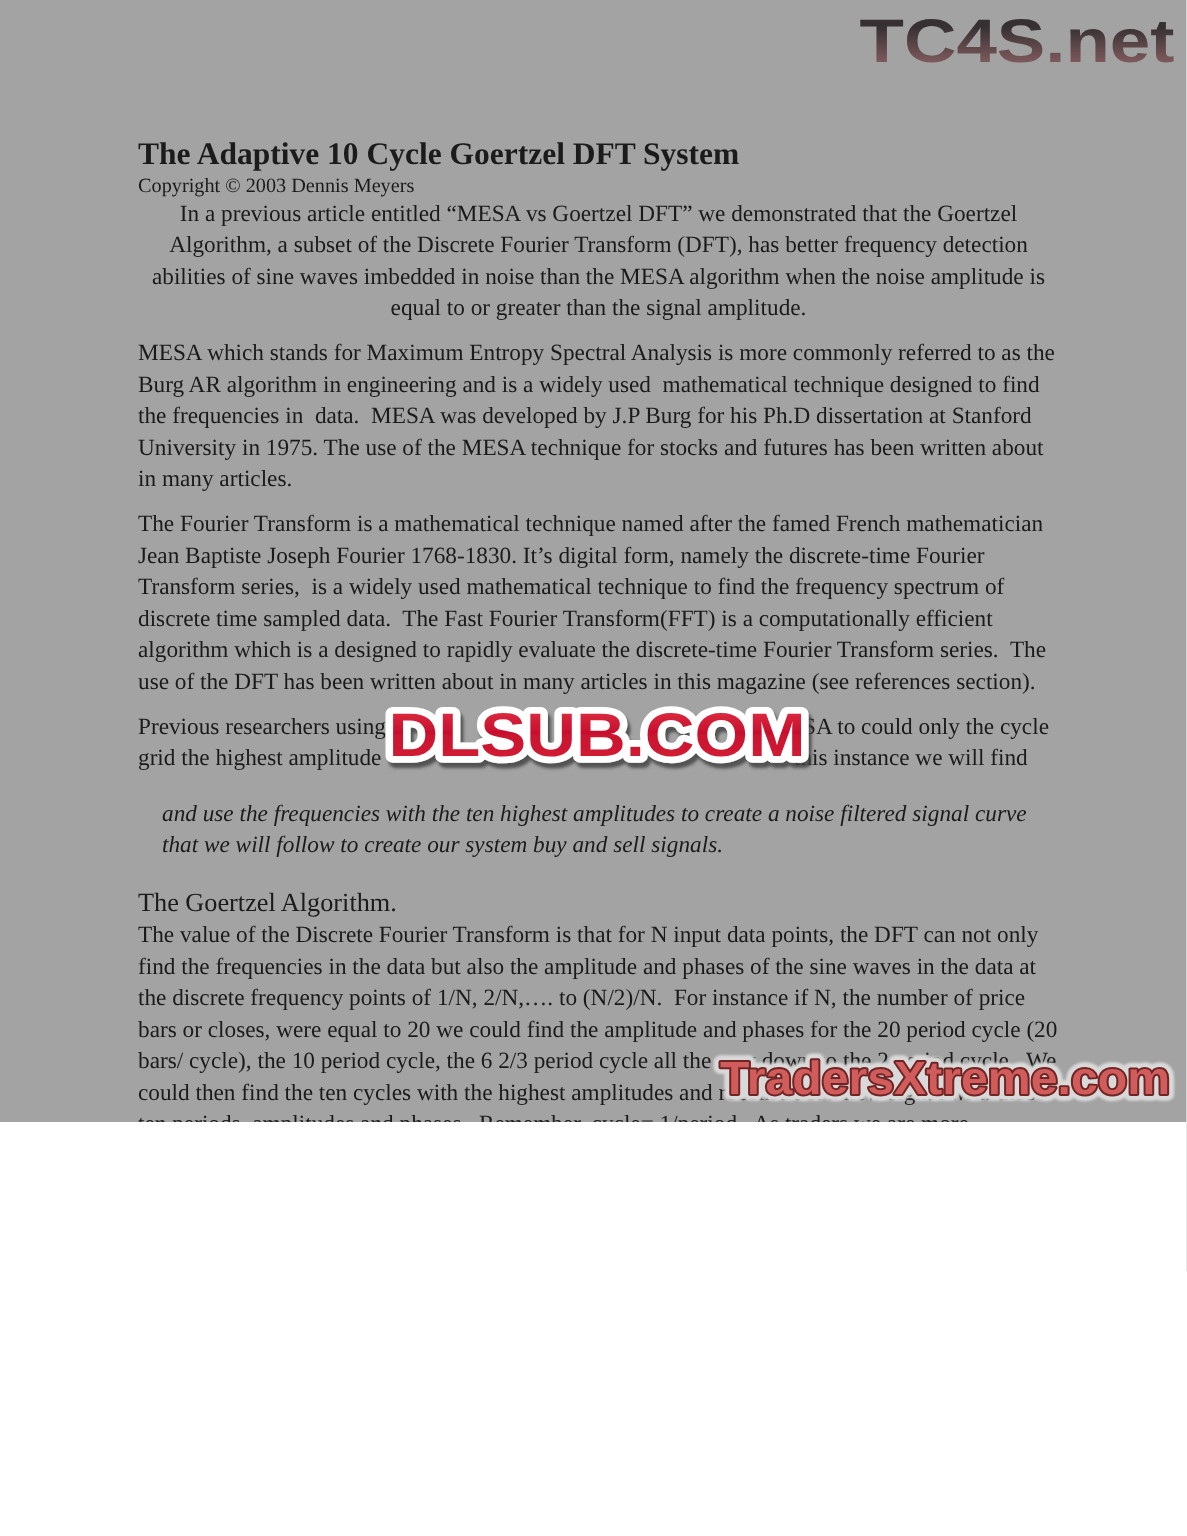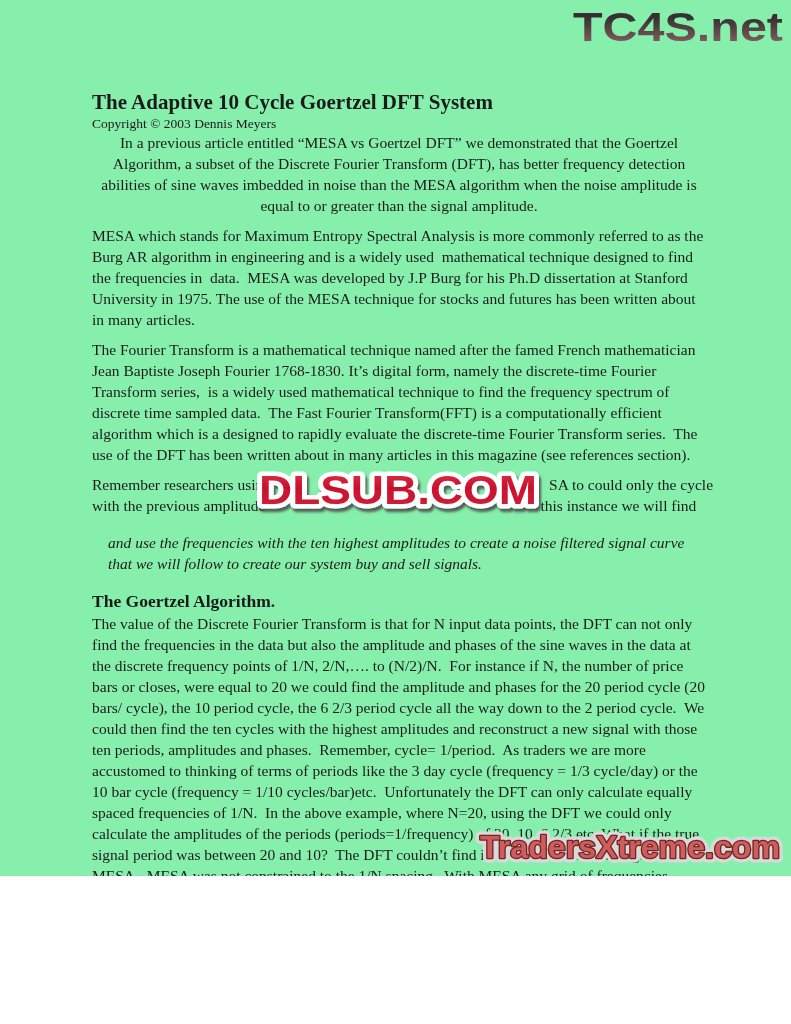--- a/index.html
+++ b/index.html
@@ -4,21 +4,21 @@
 <style>
   * { margin: 0; padding: 0; box-sizing: border-box; }
   html, body { background: #ffffff; }
   body {
     width: 791px; height: 1024px;
     font-family: "Liberation Serif", serif;
     color: #1b1b1b;
     position: relative;
     overflow: hidden;
   }
-  .page { position: relative; width: 791px; height: 876px; background: #86efac; overflow: hidden; }
+  .page { position: relative; width: 791px; height: 748px; background: #a3a3a3; overflow: hidden; }
 
   
   .tc4s { position: absolute; top: 3px; right: 4px; }
 
   
   .content { position: absolute; left: 92px; top: 0; width: 614px; }
 
   .title-block { margin-top: 90px; text-align: left; }
   .doc-title { font-size: 21px; font-weight: bold; line-height: 25px; }
   .doc-subtitle { font-size: 13.5px; line-height: 17px; }
@@ -40,21 +40,21 @@
   .watermark {
     position: absolute;
     left: 152px;
     top: -12px;
     z-index: 5;
     pointer-events: none;
   }
 
   .section-heading {
     font-size: 17.5px;
-    font-weight: bold;
+    font-weight: normal;
     margin: 13px 0 1px 0;
     line-height: 22px;
   }
 
   .footer {
     position: absolute;
     left: 92px;
     top: 955px;
     width: 494px;
     display: flex;
@@ -93,24 +93,24 @@
     </div>
 
     <p class="body-text first-para">In a previous article entitled “MESA vs Goertzel DFT” we demonstrated that the Goertzel Algorithm, a subset of the Discrete Fourier Transform (DFT), has better frequency detection abilities of sine waves imbedded in noise than the MESA algorithm when the noise amplitude is equal to or greater than the signal amplitude.</p>
 
     <p class="body-text">MESA which stands for Maximum Entropy Spectral Analysis is more commonly referred to as the Burg AR algorithm in engineering and is a widely used  mathematical technique designed to find the frequencies in  data.  MESA was developed by J.P Burg for his Ph.D dissertation at Stanford University in 1975. The use of the MESA technique for stocks and futures has been written about in many articles.</p>
 
     <p class="body-text">The Fourier Transform is a mathematical technique named after the famed French mathematician Jean Baptiste Joseph Fourier 1768-1830. It’s digital form, namely the discrete-time Fourier Transform series,  is a widely used mathematical technique to find the frequency spectrum of discrete time sampled data.  The Fast Fourier Transform(FFT) is a computationally efficient algorithm which is a designed to rapidly evaluate the discrete-time Fourier Transform series.  The use of the DFT has been written about in many articles in this magazine (see references section).</p>
 
     <div class="p4-block">
       <div class="wline">
-        <span>Remember researchers using</span><span class="gap1"></span><span>SA to could only the cycle</span>
+        <span>Previous researchers using</span><span class="gap1"></span><span>SA to could only the cycle</span>
       </div>
       <div class="wline">
-        <span>with the previous amplitude</span><span class="gap2"></span><span>this instance we will find</span>
+        <span>grid the highest amplitude</span><span class="gap2"></span><span>this instance we will find</span>
       </div>
       <div class="p4-rest">and use the frequencies with the ten highest amplitudes to create a noise filtered signal curve that we will follow to create our system buy and sell signals.</div>
 
       <div class="watermark">
         <svg width="308" height="58" viewBox="0 0 308 58">
           <defs>
             <linearGradient id="dlgrad" x1="0" y1="0" x2="0" y2="1">
               <stop offset="0" stop-color="#e5394a"></stop>
               <stop offset="0.45" stop-color="#c8102e"></stop>
               <stop offset="1" stop-color="#d52336"></stop>

